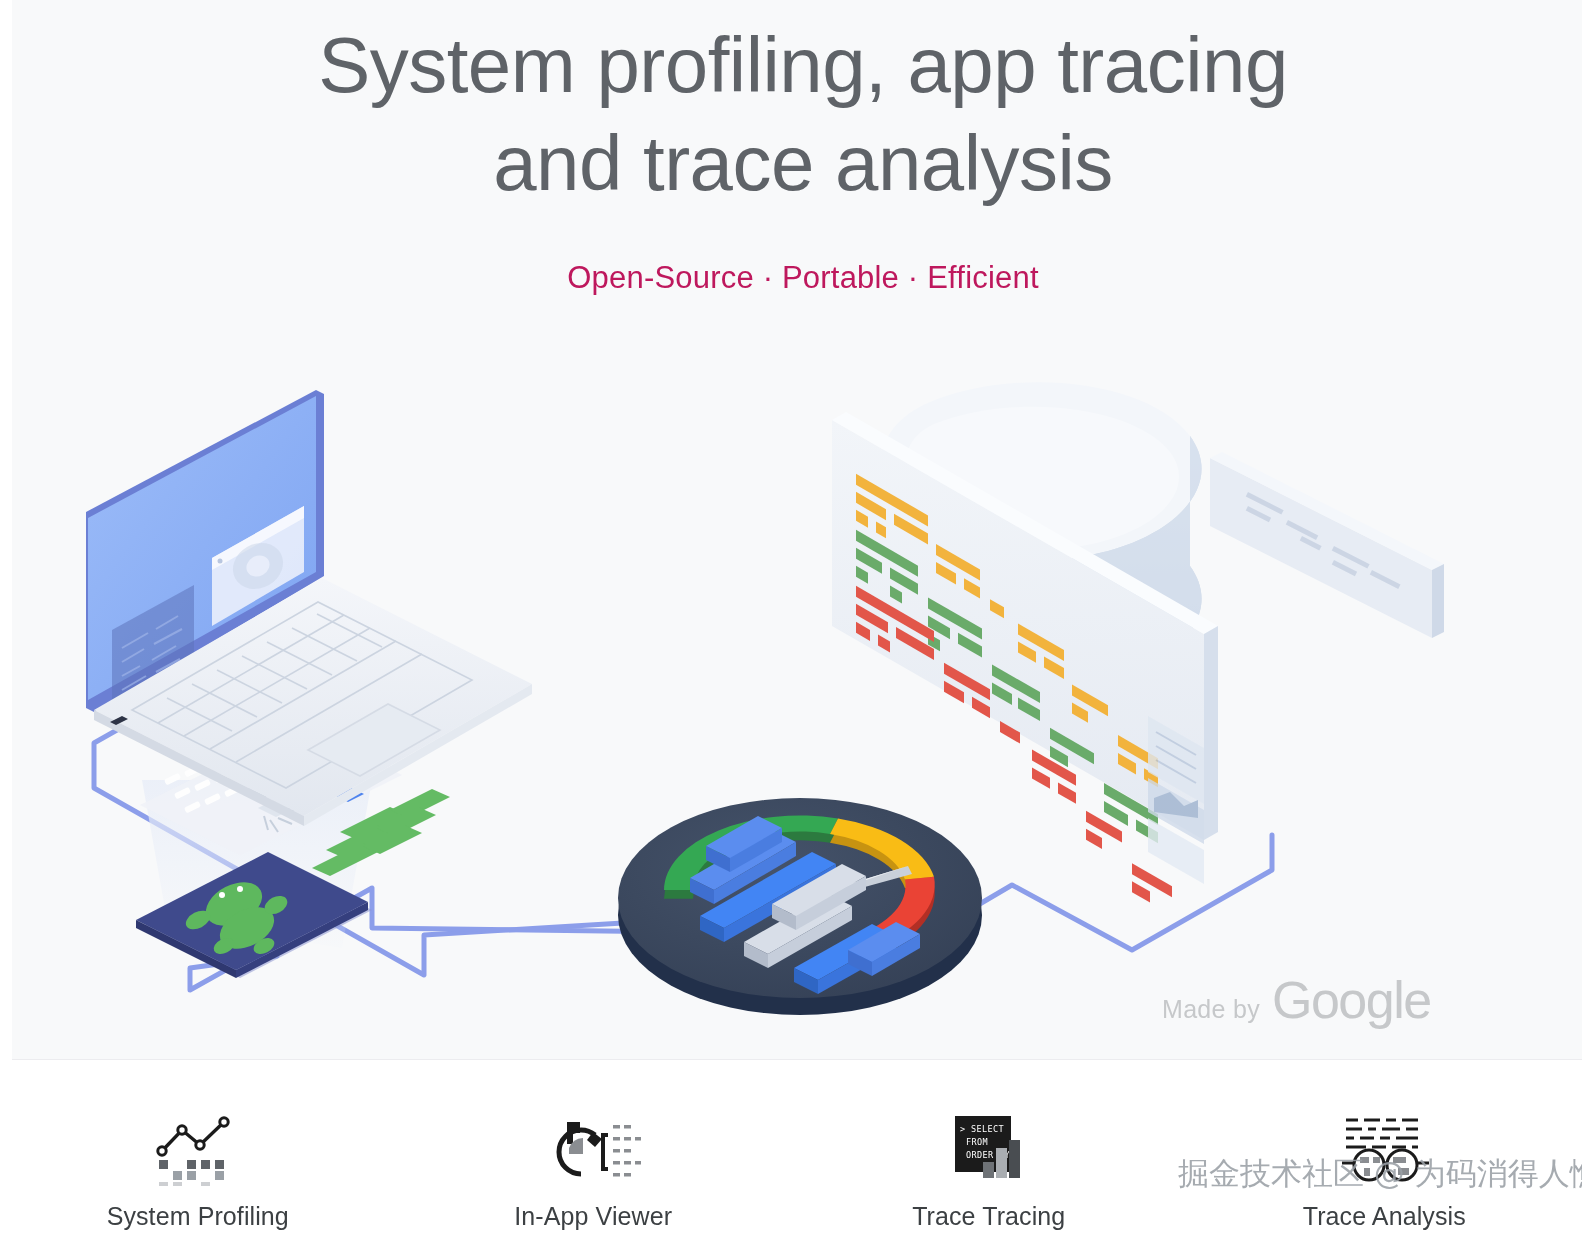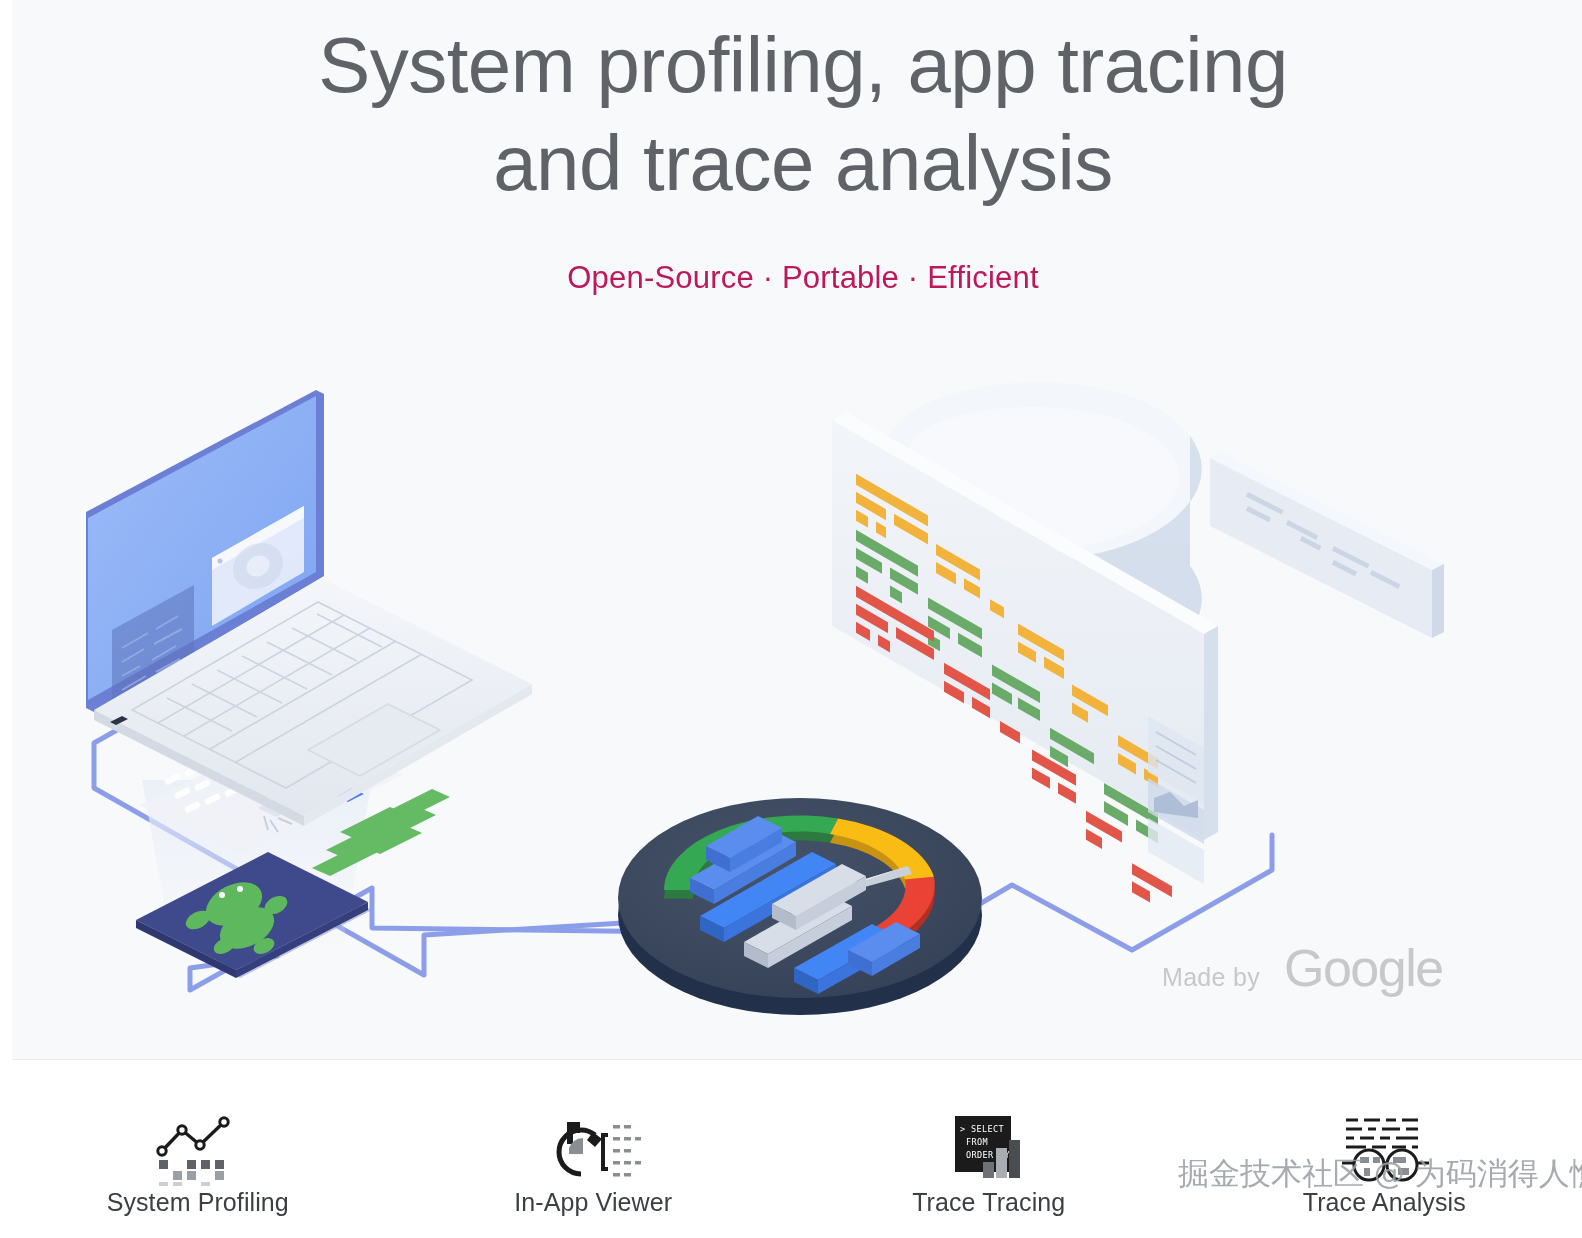--- a/index.html
+++ b/index.html
@@ -32,41 +32,42 @@
     color: #be185d; letter-spacing: 0.2px;
   }
 
   
   #illustration { position: absolute; left: 60px; top: 380px; width: 1420px; height: 640px; }
   #illustration svg { display: block; }
 
   
   #madeby {
     position: absolute; left: 1150px; top: 938px;
-    display: flex; align-items: baseline; gap: 24px;
+    display: flex; align-items: baseline; gap: 12px;
     color: #c6c8ca;
   }
   #madeby .mb-text { font-size: 25px; letter-spacing: 0.3px; }
-  #madeby .mb-google { font-size: 52px; letter-spacing: -1.5px; font-family: "Liberation Sans", sans-serif; }
+  #madeby .mb-google { font-size: 52px; letter-spacing: -1.5px; font-family: "Liberation Sans", sans-serif; margin-top: 32px; }
 
   
   #features {
     position: absolute; left: 0; top: 1061px;
     width: 1582px; height: 177px;
     background: #ffffff;
     display: flex;
   }
   .feature {
     flex: 1 1 0;
     display: flex; flex-direction: column;
     align-items: center; justify-content: flex-start;
     padding-top: 47px;
   }
   .feature-icon { width: 96px; height: 78px; display: block; }
   .feature-label {
+    margin-top: 14px;
     font-size: 25px; line-height: 32px;
     color: #3c4043; letter-spacing: 0.1px;
     white-space: nowrap;
   }
 
   
   #watermark {
     position: absolute; left: 1178px; top: 1152px;
     font-size: 31px; line-height: 42px;
     color: #9aa0a6; opacity: 0.88;

